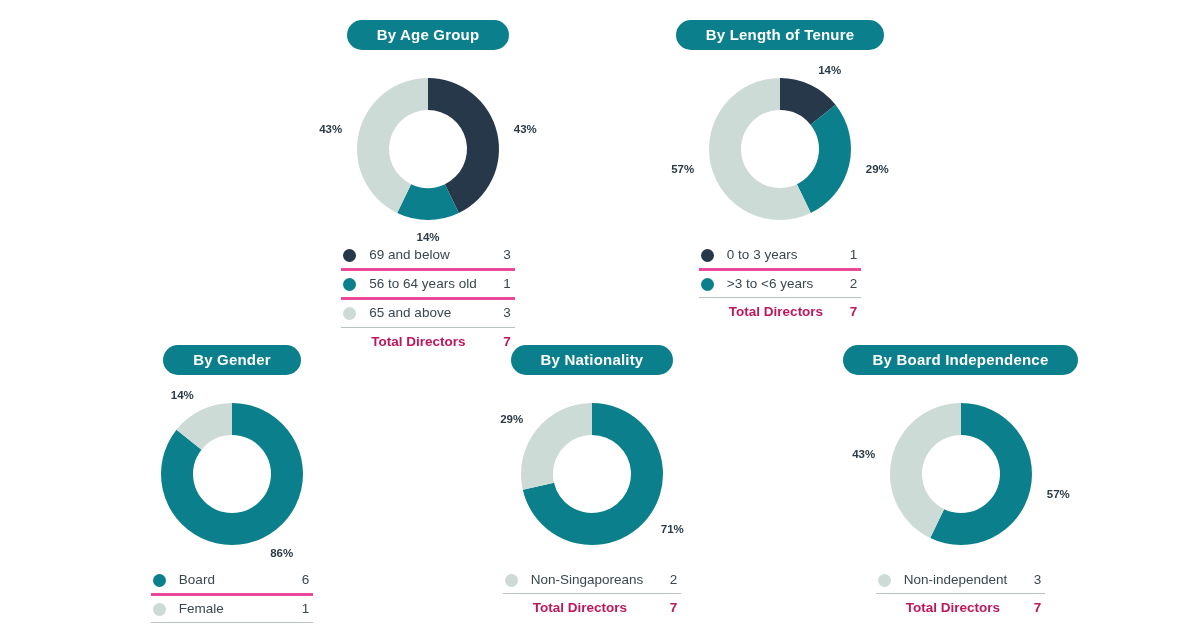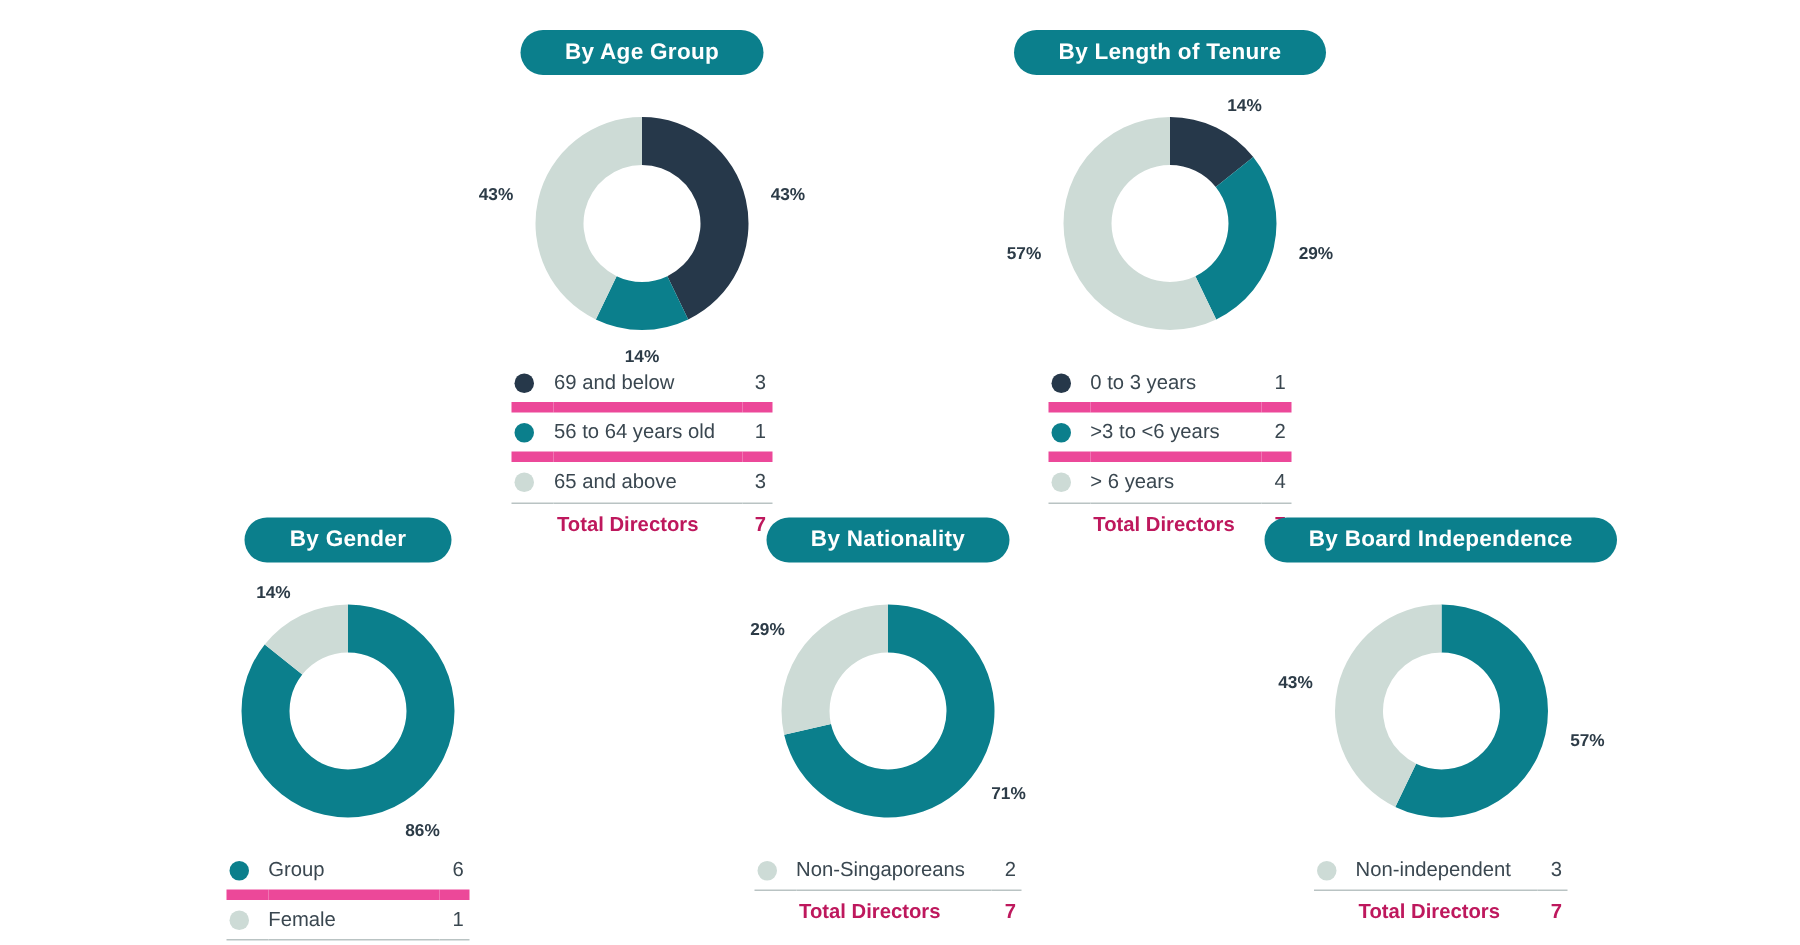--- a/index.html
+++ b/index.html
@@ -59,21 +59,21 @@
   }
 
   
   .legend {
     border-collapse: collapse;
     font-size: 13.5px;
     color: #3a4750;
   }
   .legend td {
     padding: 5px 0 5px;
-    border-top: 7px solid #ec4899;
+    border-top: 3px solid #ec4899;
     vertical-align: middle;
     line-height: 1.2;
   }
   .legend tr:first-child td {
     border-top: none;
   }
   .legend .swatch-cell {
     width: 26px;
     padding-left: 2px;
   }
@@ -188,27 +188,20 @@
             <td class="label-cell">0 to 3 years</td>
             <td class="value-cell">1</td>
           </tr>
           <tr>
             <td class="swatch-cell">
               <span class="dot" style="background: rgb(11, 127, 140);"></span>
             </td>
             <td class="label-cell">&gt;3 to &lt;6 years</td>
             <td class="value-cell">2</td>
           </tr>
-          <tr>
-            <td class="swatch-cell">
-              <span class="dot" style="background: rgb(205, 219, 214);"></span>
-            </td>
-            <td class="label-cell">&gt; 6 years</td>
-            <td class="value-cell">4</td>
-          </tr>
           <tr class="total-row">
             <td class="swatch-cell"></td>
             <td class="label-cell">Total Directors</td>
             <td class="value-cell">7</td>
           </tr>
         </tbody>
       </table>
   </div>
 
   <div class="panel" id="panel-gender">
@@ -222,21 +215,21 @@
           <text class="pct-label" x="46.81823095765487" y="9.714739624587125" text-anchor="end">14%</text>
         </svg>
       </div>
     <div class="donut-gap-bottom"></div>
     <table class="legend">
         <tbody>
           <tr>
             <td class="swatch-cell">
               <span class="dot" style="background: rgb(11, 127, 140);"></span>
             </td>
-            <td class="label-cell">Group</td>
+            <td class="label-cell">Board</td>
             <td class="value-cell">6</td>
           </tr>
           <tr>
             <td class="swatch-cell">
               <span class="dot" style="background: rgb(205, 219, 214);"></span>
             </td>
             <td class="label-cell">Female</td>
             <td class="value-cell">1</td>
           </tr>
           <tr class="total-row">

